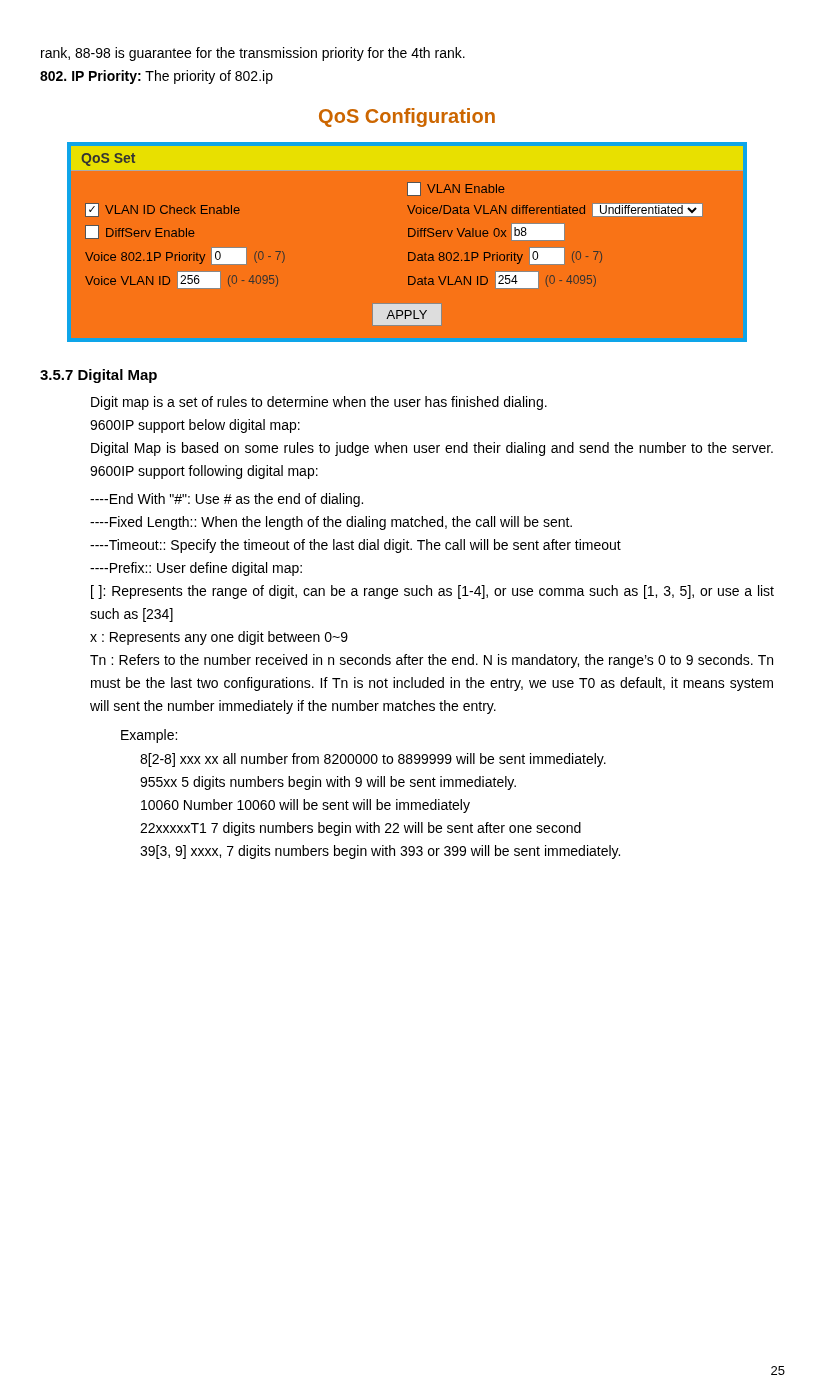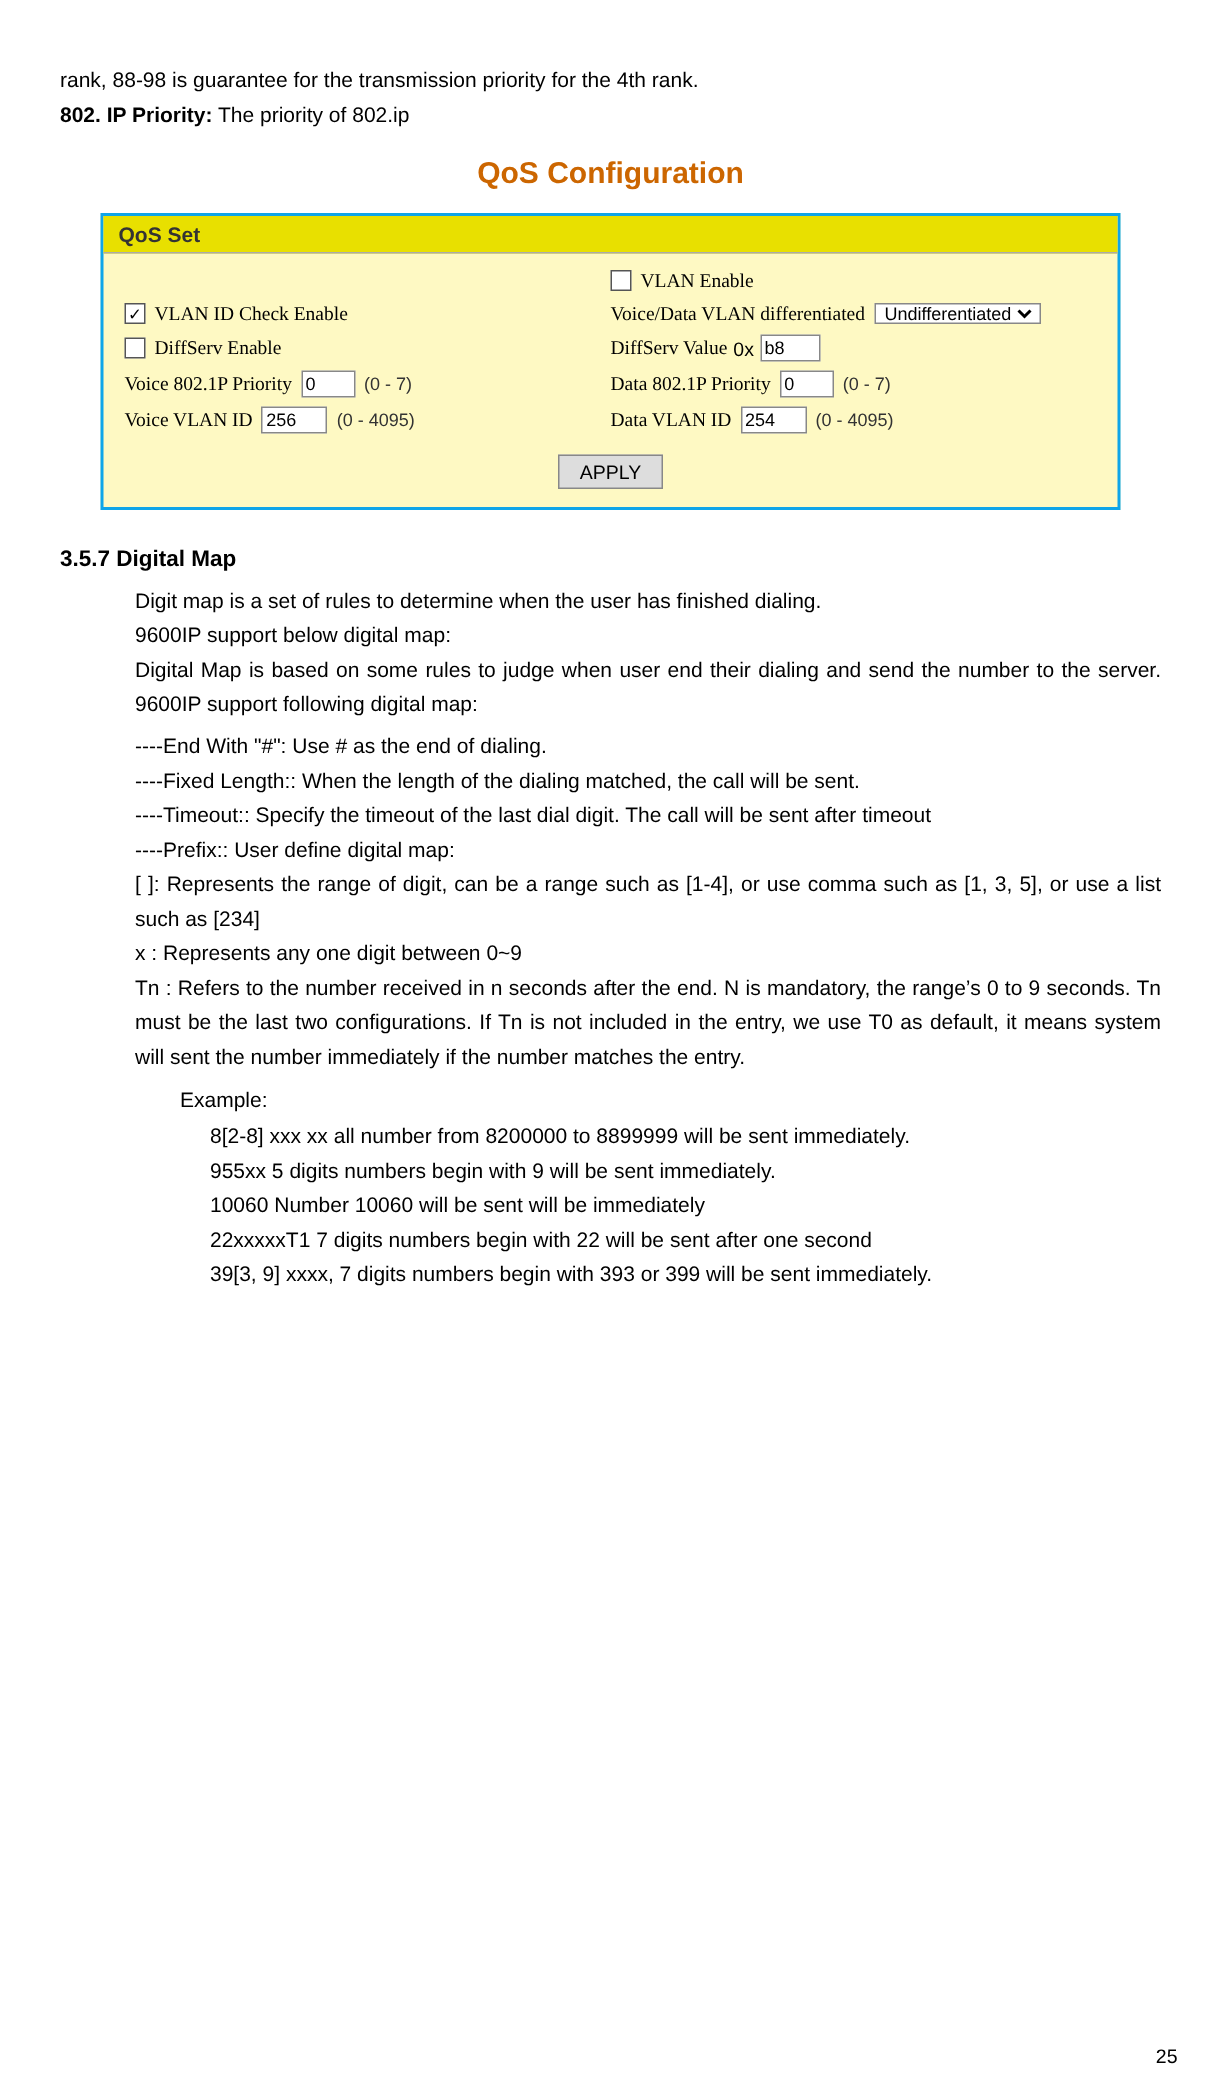--- a/index.html
+++ b/index.html
@@ -22,22 +22,22 @@
     }
     .section-title-qos {
       text-align: center;
       font-size: 20px;
       font-weight: bold;
       color: #cc6600;
       margin: 18px 0 14px 0;
       font-family: Arial, sans-serif;
     }
     .qos-box {
-      border: 2px solid #0ea5e9;
-      background: #fef9c3;
+      border: 4px solid #0ea5e9;
+      background: #f97316;
       padding: 0 0 12px 0;
       margin: 0 auto 24px auto;
       width: 680px;
     }
     .qos-header {
       background: #e8e000;
       color: #333;
       font-weight: bold;
       padding: 4px 10px;
       font-size: 14px;
@@ -76,21 +76,20 @@
       flex-shrink: 0;
     }
     .check-box.checked::after {
       content: '✓';
       color: #000;
       font-size: 11px;
     }
     .field-label {
       font-size: 13px;
       white-space: nowrap;
-      font-family: Liberation Serif, serif;
     }
     .text-input {
       border: 1px solid #888;
       background: #fff;
       height: 18px;
       font-size: 12px;
       padding: 0 2px;
     }
     .range-hint {
       font-size: 12px;
@@ -196,21 +195,21 @@
     </div>
 
     <div class="qos-row">
       <div class="qos-left">
         <div class="check-box"></div>
         <span class="field-label">DiffServ Enable</span>
       </div>
       <div class="qos-right diffserv-value-row">
         <span class="field-label">DiffServ Value</span>
         <span class="ox-prefix">0x</span>
-        <input type="text" class="text-input" style="width: 40px;" value="b8">
+        <input type="text" class="text-input" style="width: 54px;" value="b8">
       </div>
     </div>
 
     <div class="qos-row">
       <div class="qos-left" style="gap:6px;">
         <span class="field-label">Voice 802.1P Priority</span>
         <input type="text" class="text-input" style="width: 36px;" value="0">
         <span class="range-hint">(0 - 7)</span>
       </div>
       <div class="qos-right" style="gap:6px;">

